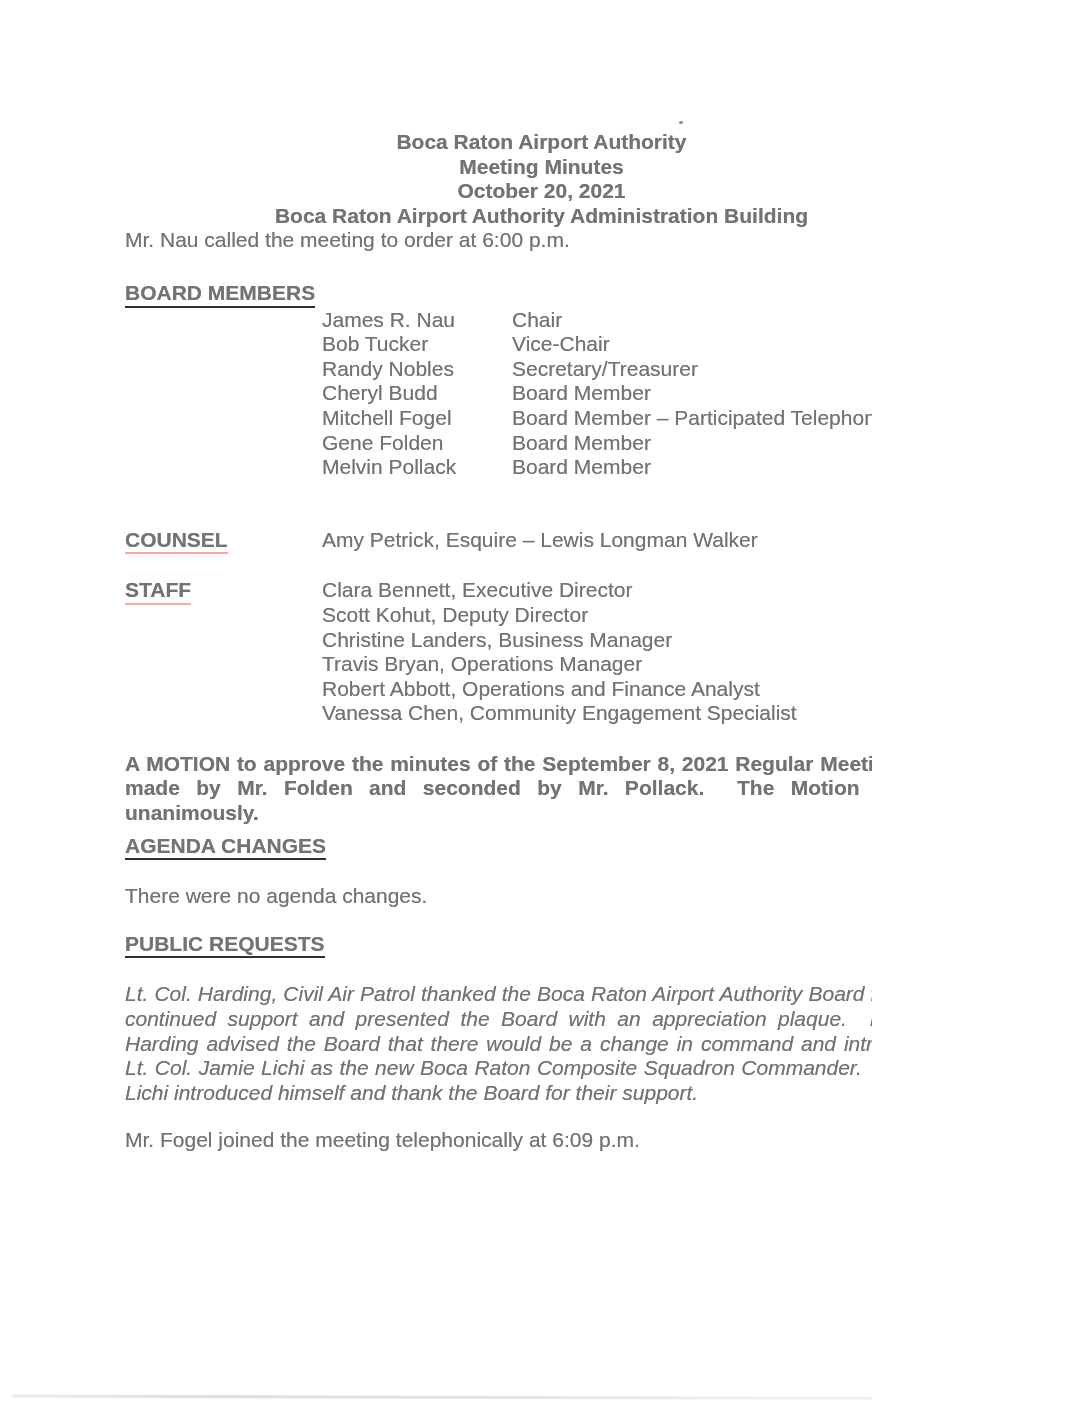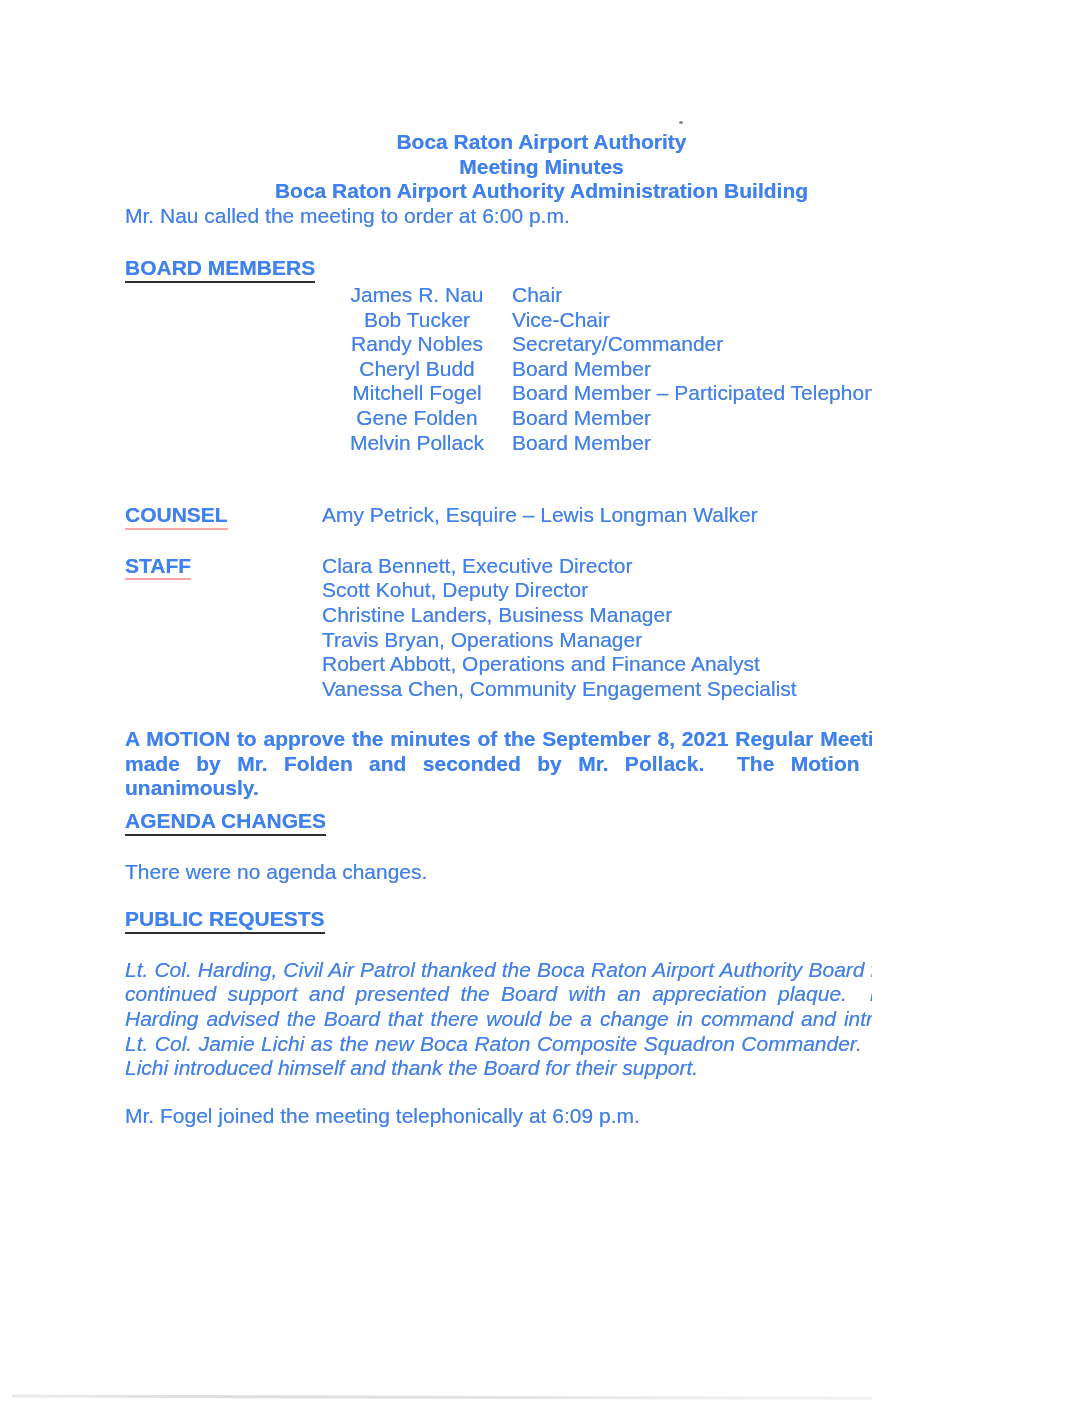--- a/index.html
+++ b/index.html
@@ -9,21 +9,21 @@
   }
   .page {
     position: relative;
     width: 872px;
     height: 1408px;
     background: #ffffff;
     overflow: hidden;
     font-family: "Liberation Sans", sans-serif;
     font-size: 21px;
     line-height: 24.6px;
-    color: #3b82f6;
+    color: #737373;
     text-shadow: 0 0 0.5px rgba(40,40,40,0.45);
   }
   .content {
     position: absolute;
     left: 125px;
     top: 130px;
     width: 833px;
   }
   .title-block {
     text-align: center;
@@ -40,21 +40,20 @@
     border-bottom: 2px solid #2e2e2e;
   }
   .heading-board    { margin-top: 28px; }
   .heading-approval { margin-top: 22px; }
   .heading-agenda   { margin-top: 8px; }
   .heading-public   { margin-top: 23px; }
   .board-list { margin: 0; }
   .board-row {
     display: flex;
     margin-left: 197px;
-    text-align: center;
   }
   .board-row .name {
     width: 190px;
     flex-shrink: 0;
   }
   .label-row {
     display: flex;
     align-items: flex-start;
   }
   .label-row .label {
@@ -106,41 +105,42 @@
 <body>
 
 <div class="page">
   <div class="speck"></div>
 
   <div class="content">
 
     <div class="title-block">
       <div>Boca Raton Airport Authority</div>
       <div>Meeting Minutes</div>
+      <div>October 20, 2021</div>
       <div>Boca Raton Airport Authority Administration Building</div>
     </div>
 
     <p class="par call-to-order">Mr. Nau called the meeting to order at 6:00 p.m.</p>
 
     <div class="heading heading-board">
       <span class="u">BOARD MEMBERS</span>
     </div>
 
     <div class="board-list">
       <div class="board-row">
         <span class="name">James R. Nau</span>
         <span class="role">Chair</span>
       </div>
       <div class="board-row">
         <span class="name">Bob Tucker</span>
         <span class="role">Vice-Chair</span>
       </div>
       <div class="board-row">
         <span class="name">Randy Nobles</span>
-        <span class="role">Secretary/Commander</span>
+        <span class="role">Secretary/Treasurer</span>
       </div>
       <div class="board-row">
         <span class="name">Cheryl Budd</span>
         <span class="role">Board Member</span>
       </div>
       <div class="board-row">
         <span class="name">Mitchell Fogel</span>
         <span class="role">Board Member – Participated Telephonically</span>
       </div>
       <div class="board-row">

